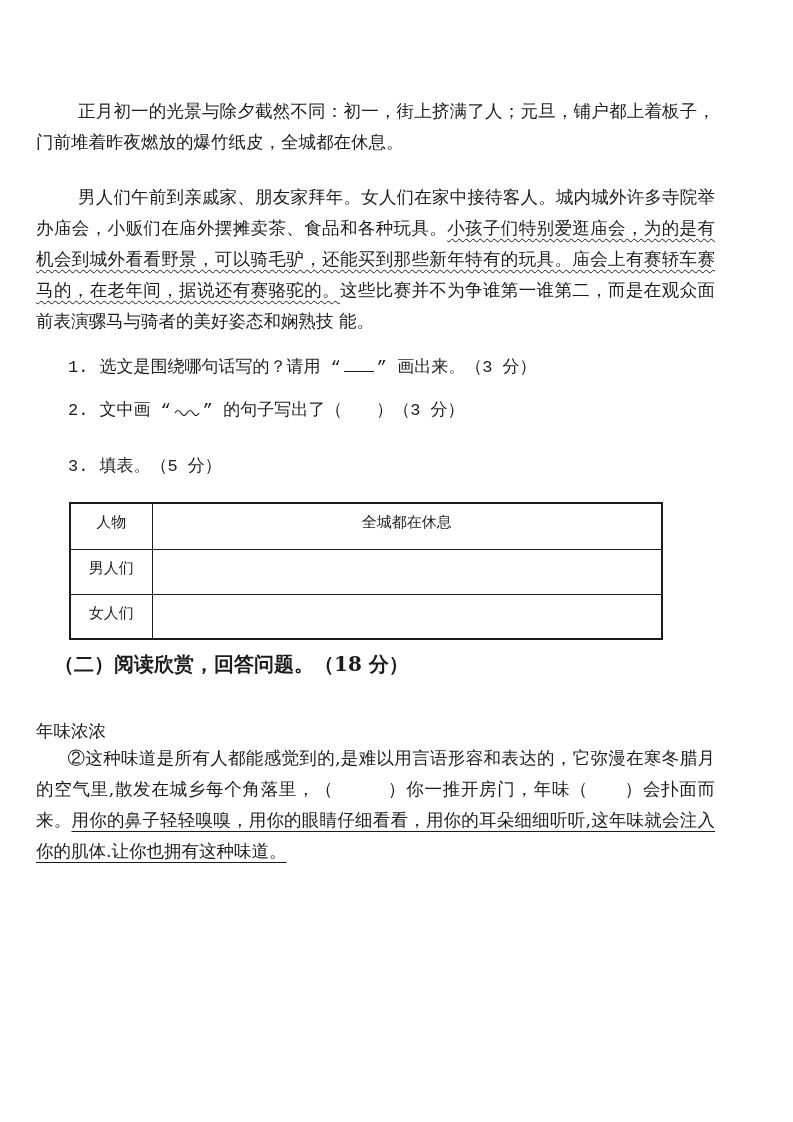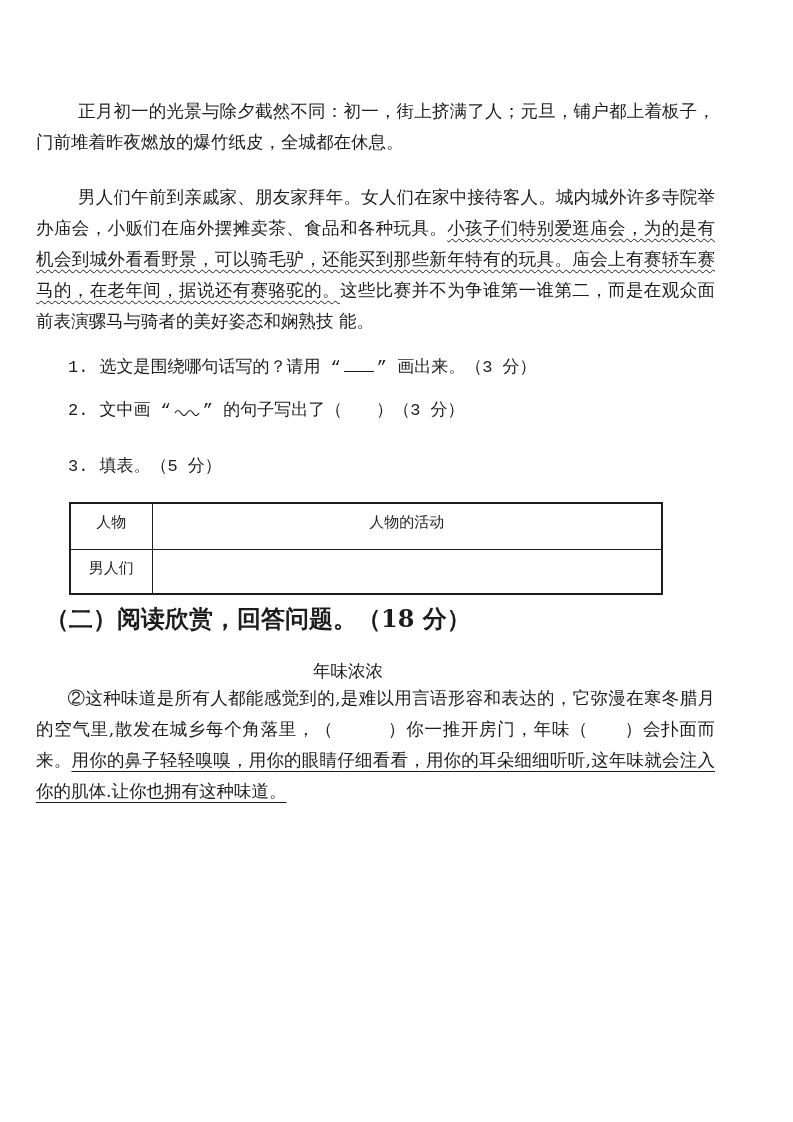--- a/index.html
+++ b/index.html
@@ -84,29 +84,29 @@
     font-weight: normal;
     vertical-align: top;
     padding-top: 9px;
     text-align: center;
   }
   .col-label { width: 82px; }
   .row-h { height: 46px; }
   .row-d { height: 45px; }
   .section-heading {
     margin-top: 10px;
-    margin-left: 9px;
-    font-size: 24px;
+    margin-left: 18px;
+    font-size: 20px;
     font-weight: bold;
     line-height: 28px;
   }
   .passage-title {
-    margin-top: 26px;
+    margin-top: 41px;
     margin-right: 55px;
-    text-align: center;
+    text-align: left;
     font-size: 17.5px;
     font-weight: normal;
     line-height: 24px;
   }
   .mt-p2 { margin-top: 24px; }
   .mt-s1 { margin-top: 20px; }
   .mt-s2 { }
 </style>
 </head>
 <body>
@@ -133,24 +133,28 @@
 
 
   <div class="question q3">
     <span class="qnum">3.</span><span>填表。（5 分）</span>
   </div>
 
   <table class="fill-table">
     <tbody>
       <tr class="row-h">
         <th class="col-label">人物</th>
-        <th>人物的活动</th>
+        <th>全城都在休息</th>
       </tr>
       <tr class="row-d">
         <td class="col-label">男人们</td>
+        <td></td>
+      </tr>
+      <tr class="row-d">
+        <td class="col-label">女人们</td>
         <td></td>
       </tr>
     </tbody>
   </table>
 
   <h2 class="section-heading">（二）阅读欣赏，回答问题。（18 分）</h2>
 
   <h3 class="passage-title">年味浓浓</h3>
 
 

